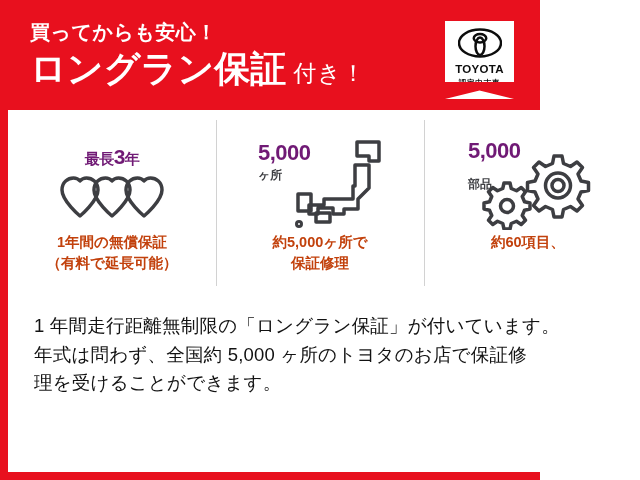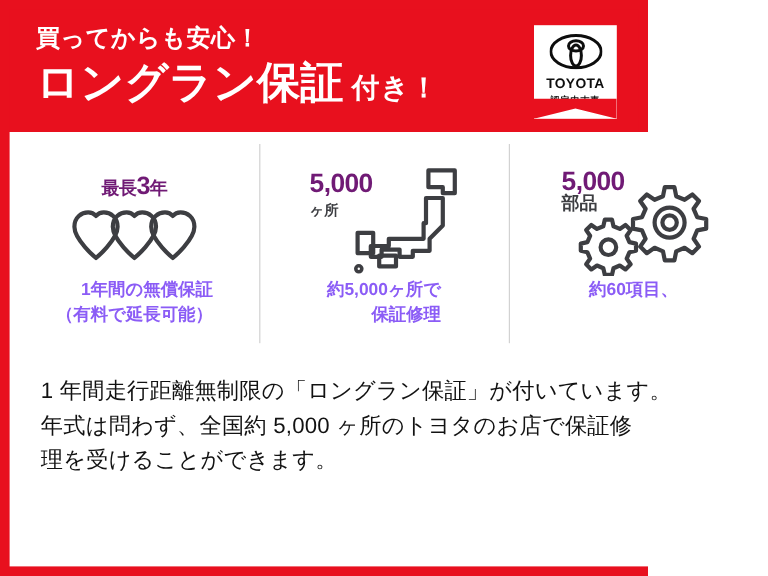--- a/index.html
+++ b/index.html
@@ -46,21 +46,21 @@
     line-height: 1;
     white-space: nowrap;
   }
   .header-main {
     font-size: 36px;
     font-weight: bold;
     letter-spacing: 0px;
   }
   .header-suffix {
     font-size: 23px;
-    font-weight: bold;
+    font-weight: normal;
     margin-left: 7px;
     letter-spacing: 1px;
   }
 
   
   .badge {
     position: absolute;
     top: 13px;
     right: 18px;
     width: 69px;
@@ -140,22 +140,22 @@
   }
   .feature-graphic {
     position: relative;
     height: 96px;
     width: 100%;
     display: flex;
     align-items: center;
     justify-content: center;
   }
   .feature-caption {
-    text-align: right;
-    color: #8b5cf6;
+    text-align: center;
+    color: #c2410c;
     font-size: 14.5px;
     font-weight: bold;
     line-height: 1.42;
     letter-spacing: 0px;
     white-space: nowrap;
   }
   .big-num {
     color: #701a75;
     font-weight: bold;
     line-height: 1;
@@ -176,21 +176,21 @@
   .c2-stack { position: relative; width: 128px; height: 92px; }
   .c2-text { position:absolute; left: 2px; top: 4px; }
   .c2-num { font-size: 22px; }
   .c2-unit { font-size: 12px; margin-top: 5px; }
   .c2-map { position:absolute; left: 38px; top: 0px; }
 
   
   .c3-stack { position: relative; width: 148px; height: 92px; }
   .c3-text { position:absolute; left: 14px; top: 2px; }
   .c3-num { font-size: 22px; }
-  .c3-unit { font-size: 15px; margin-top: 0; }
+  .c3-unit { font-size: 12px; margin-top: 16px; }
   .c3-gears { position:absolute; left: 24px; top: 14px; }
 
   
   .paragraph {
     padding: 6px 26px 0 26px;
     color: #121212;
     font-size: 18.5px;
     line-height: 1.55;
     letter-spacing: 0.2px;
   }

